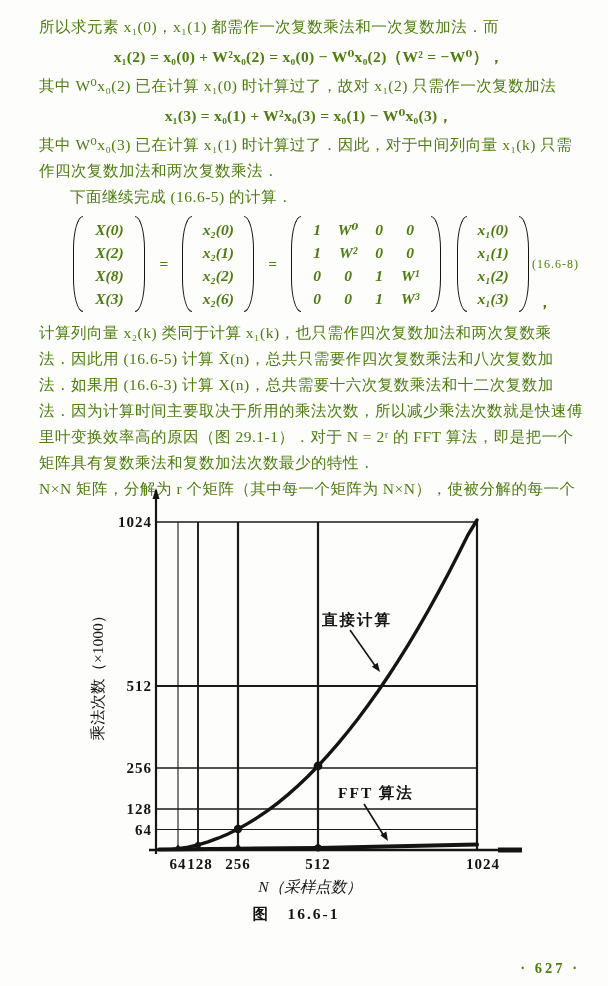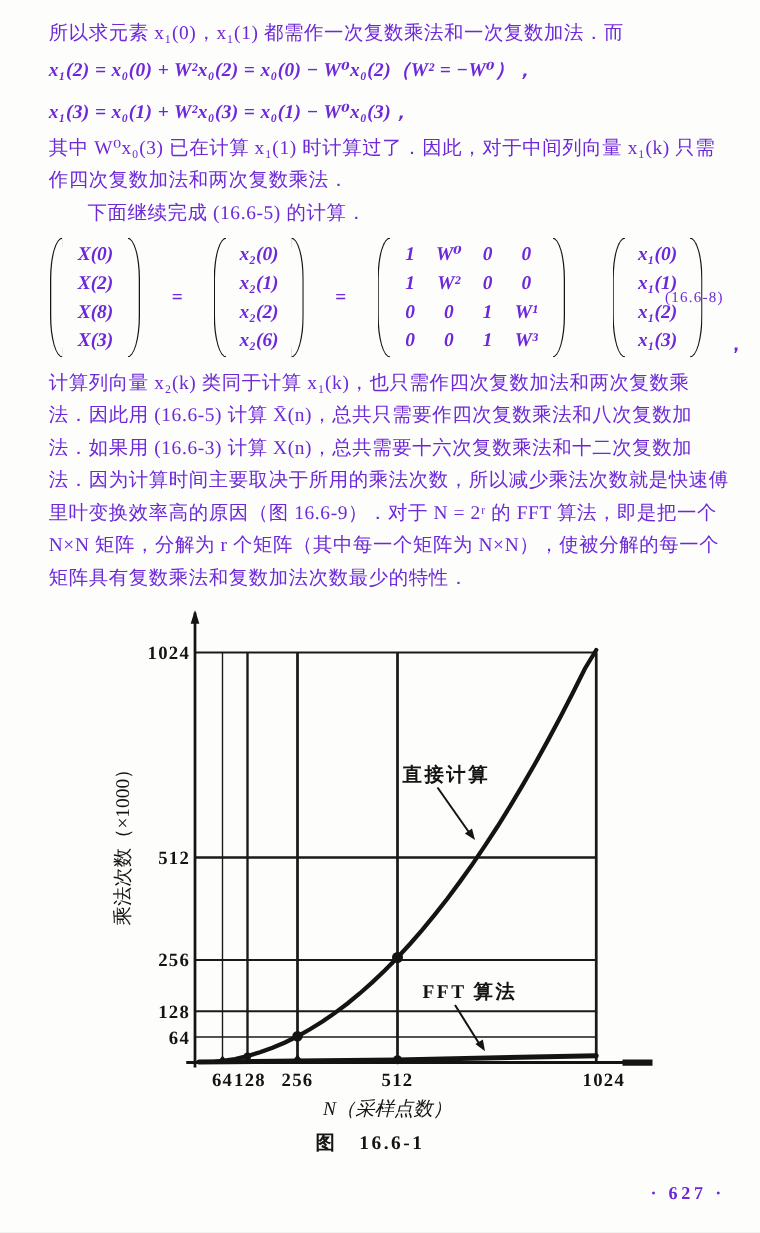--- a/index.html
+++ b/index.html
@@ -1,59 +1,58 @@
 <!DOCTYPE html>
 <html><head>
 <meta charset="utf-8">
 <style>
   html,body{margin:0;padding:0;background:#e8e8e6;}
   .page{
     position:relative;
     width:608px;height:986px;
     margin:0 auto;
     background:#fdfdfb;
-    color:#6d28d9;
+    color:#4d7c0f;
     font-family:"Liberation Serif","DejaVu Serif",serif;
     overflow:hidden;
   }
   .body-text{
     position:absolute;
     left:39px;top:14px;width:540px;
     font-size:15.5px;
   }
   .tline{
     line-height:26px;
     white-space:nowrap;
     letter-spacing:0.5px;
   }
   .tline.indent{padding-left:2em;}
   .fline{
-    text-align:left;
+    text-align:center;
     line-height:33px;
-    font-style:italic;
     font-weight:600;
     white-space:nowrap;
     letter-spacing:0.3px;
   }
   
   .equation{
     position:relative;
     margin:6px 0 8px 0;
     display:flex;
     justify-content:center;
     align-items:center;
   }
   .eq-main{
     display:flex;
     align-items:center;
     font-style:italic;
     font-weight:600;
     font-size:15.5px;
   }
-  .vec{display:flex;align-items:stretch;margin:0 19px;}
+  .vec{display:flex;align-items:stretch;margin:0 8px;}
   .vcol{display:flex;flex-direction:column;justify-content:center;padding:2px 3px;}
   .vcell{line-height:23px;text-align:center;min-width:46px;white-space:nowrap;}
   .mgrid{
     display:grid;
     grid-template-columns:26px 36px 26px 36px;
     align-content:center;
     padding:2px 3px;
   }
   .mcell{line-height:23px;text-align:center;white-space:nowrap;}
   .br-l,.br-r{width:9px;flex:0 0 9px;}
@@ -69,33 +68,34 @@
   
   .figure{position:absolute;left:0;top:482px;width:608px;height:460px;}
   .figure svg{display:block;}
   svg text{font-family:"Liberation Serif","DejaVu Serif",serif;fill:#141414;}
   .tick-label{font-size:15px;font-weight:600;letter-spacing:1px;}
   .axis-title{font-size:15.5px;}
   .annot{font-size:15.5px;font-weight:600;letter-spacing:2px;}
   .caption{font-size:15.5px;font-weight:600;letter-spacing:2px;}
   .page-number{
     position:absolute;
-    right:28px;bottom:22px;
+    right:28px;bottom:9px;
     font-size:14.5px;font-weight:700;
     letter-spacing:3px;
   }
 </style>
 </head>
 <body>
 
 <div class="page">
 
   <div class="body-text">
     <div class="tline">所以求元素 x₁(0)，x₁(1) 都需作一次复数乘法和一次复数加法．而</div>
     <div class="fline">x₁(2) = x₀(0) + W²x₀(2) = x₀(0) − W⁰x₀(2)（W² = −W⁰），</div>
+    <div class="tline">其中 W⁰x₀(2) 已在计算 x₁(0) 时计算过了，故对 x₁(2) 只需作一次复数加法</div>
     <div class="fline">x₁(3) = x₀(1) + W²x₀(3) = x₀(1) − W⁰x₀(3)，</div>
     <div class="tline">其中 W⁰x₀(3) 已在计算 x₁(1) 时计算过了．因此，对于中间列向量 x₁(k) 只需</div>
     <div class="tline">作四次复数加法和两次复数乘法．</div>
     <div class="tline indent">下面继续完成 (16.6-5) 的计算．</div>
 
     <div class="equation">
       <div class="eq-main">
         <div class="vec">
           <span class="br-l"></span>
           <span class="vcol">
@@ -152,23 +152,23 @@
         </div>
         <span class="eqcomma">，</span>
       </div>
       <div class="eq-num">(16.6-8)</div>
     </div>
 
     <div class="tline">计算列向量 x₂(k) 类同于计算 x₁(k)，也只需作四次复数加法和两次复数乘</div>
     <div class="tline">法．因此用 (16.6-5) 计算 X̄(n)，总共只需要作四次复数乘法和八次复数加</div>
     <div class="tline">法．如果用 (16.6-3) 计算 X(n)，总共需要十六次复数乘法和十二次复数加</div>
     <div class="tline">法．因为计算时间主要取决于所用的乘法次数，所以减少乘法次数就是快速傅</div>
-    <div class="tline">里叶变换效率高的原因（图 16.6-9）．对于 N = 2ʳ 的 FFT 算法，即是把一个</div>
+    <div class="tline">里叶变换效率高的原因（图 29.1-1）．对于 N = 2ʳ 的 FFT 算法，即是把一个</div>
+    <div class="tline">矩阵具有复数乘法和复数加法次数最少的特性．</div>
     <div class="tline">N×N 矩阵，分解为 r 个矩阵（其中每一个矩阵为 N×N），使被分解的每一个</div>
-    <div class="tline">矩阵具有复数乘法和复数加法次数最少的特性．</div>
   </div>
 
   <div class="figure">
     <svg width="608" height="460" viewBox="0 0 608 460">
 
       <line x1="178" y1="40" x2="178" y2="368" stroke="#1a1a1a" stroke-width="1.1"></line>
       <line x1="198" y1="40" x2="198" y2="368" stroke="#1a1a1a" stroke-width="1.9"></line>
       <line x1="238" y1="40" x2="238" y2="368" stroke="#1a1a1a" stroke-width="2.2"></line>
       <line x1="318" y1="40" x2="318" y2="368" stroke="#1a1a1a" stroke-width="2.2"></line>
       <line x1="477" y1="40" x2="477" y2="368" stroke="#1a1a1a" stroke-width="2.2"></line>

